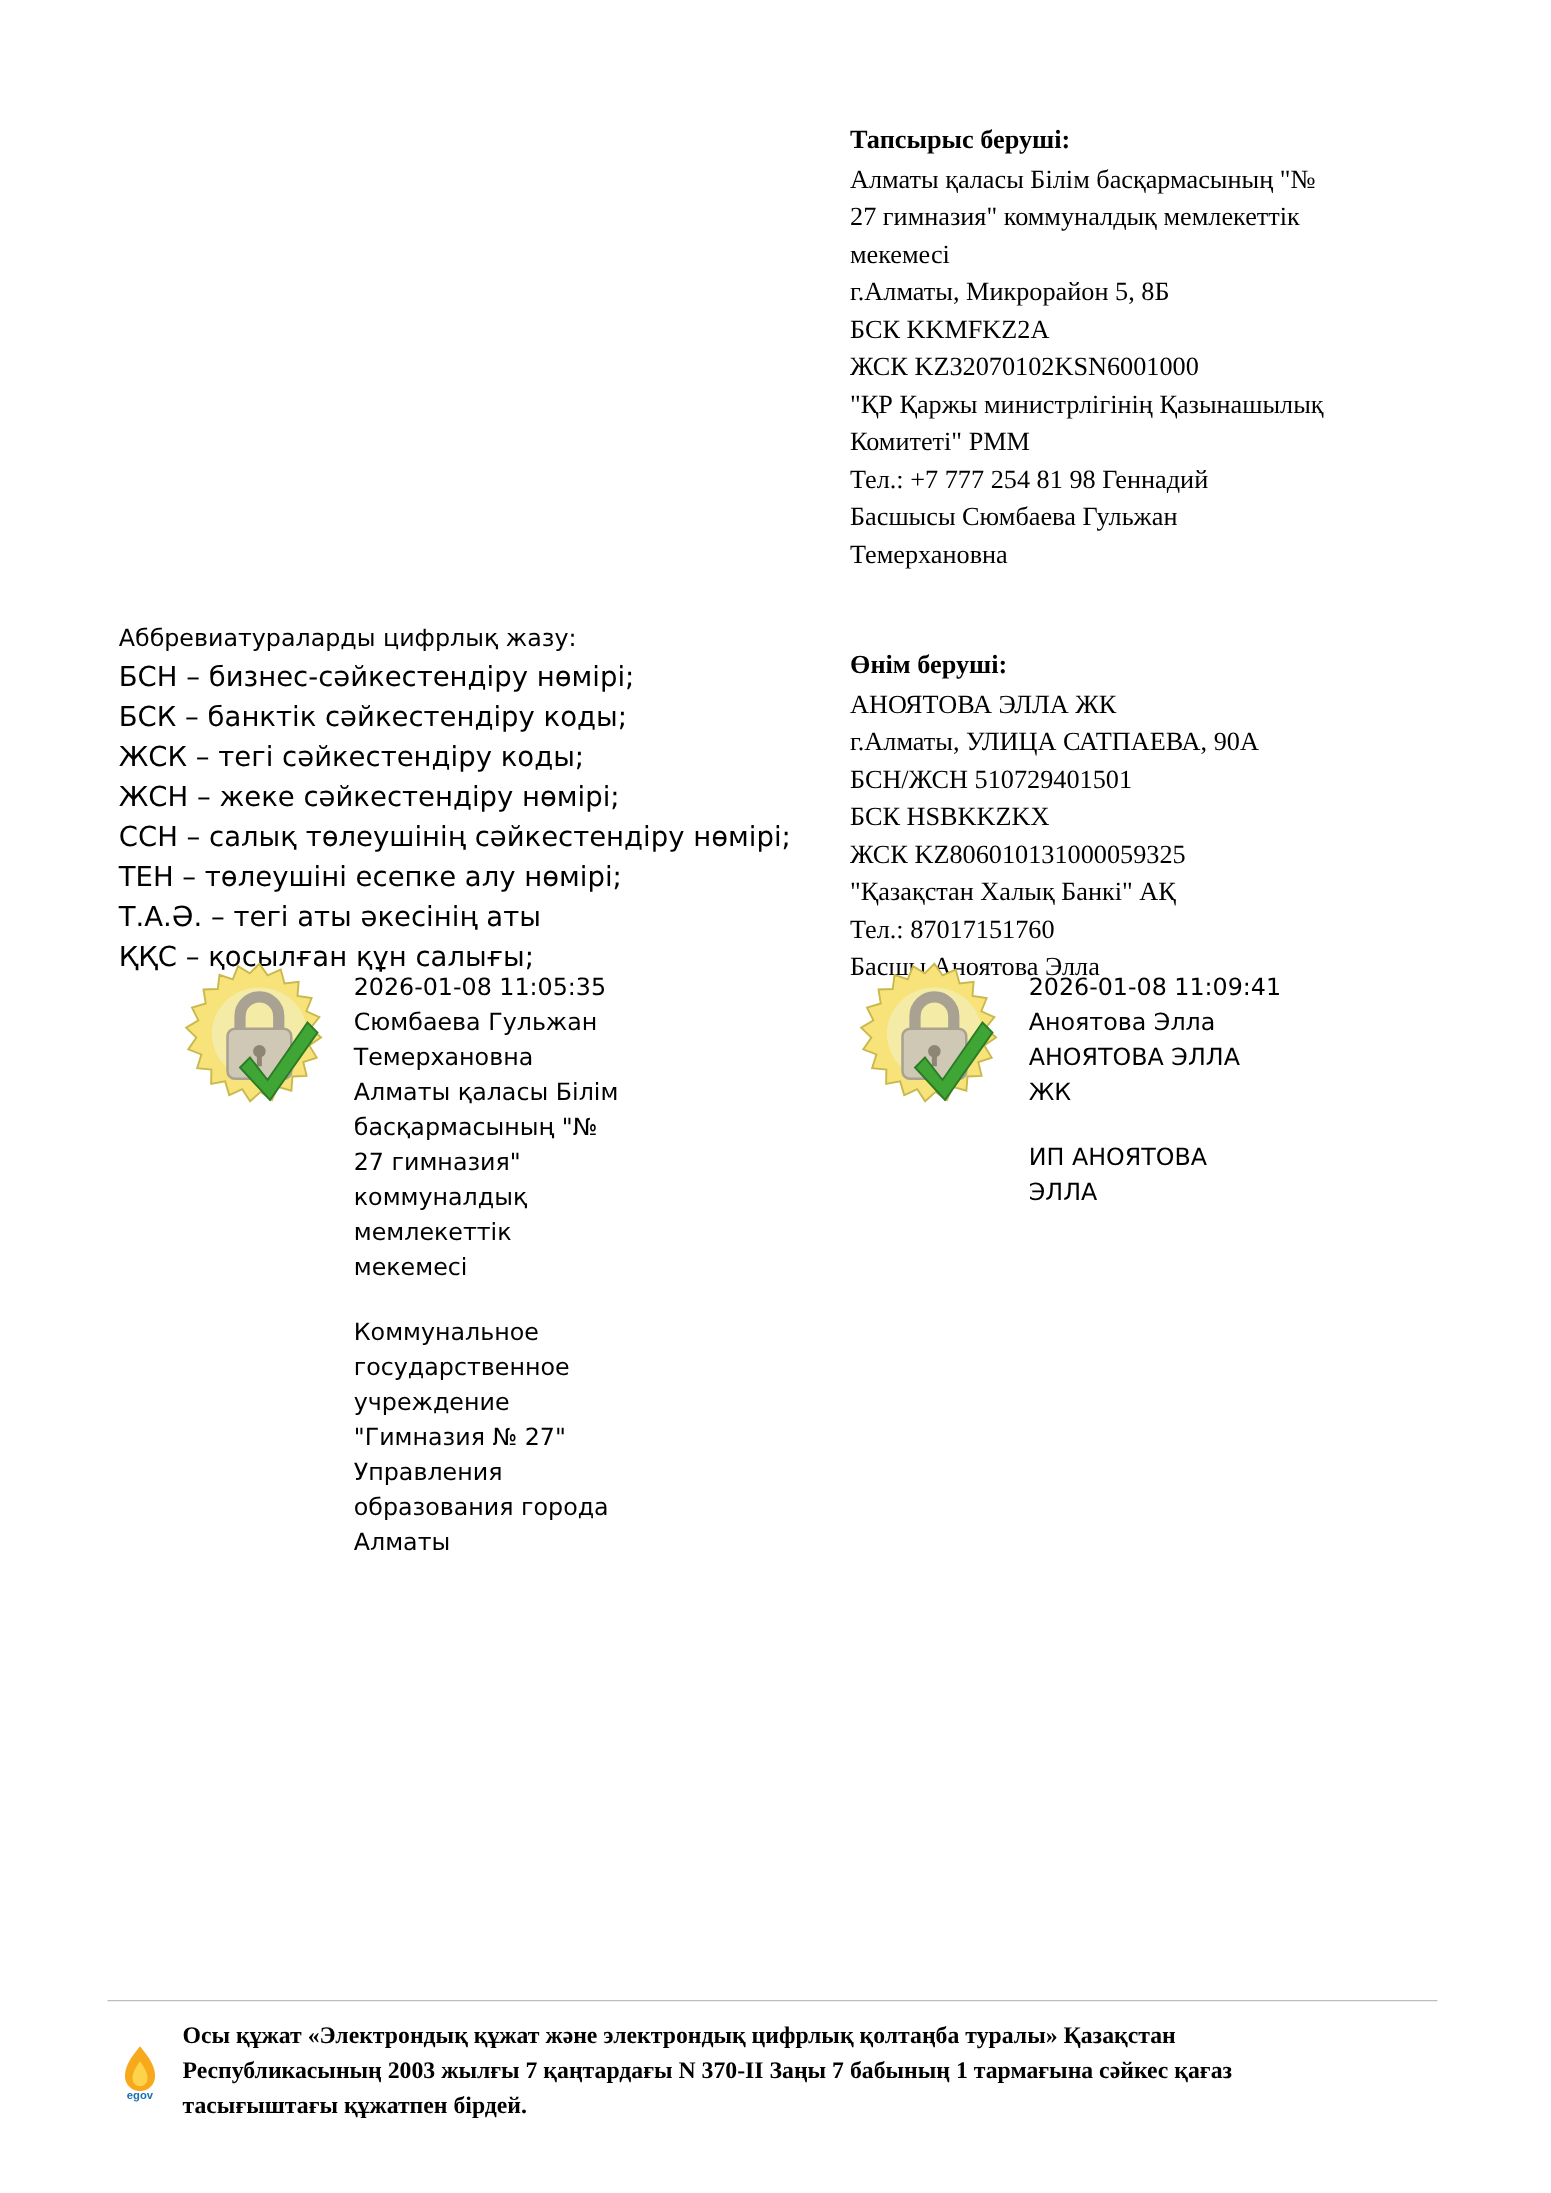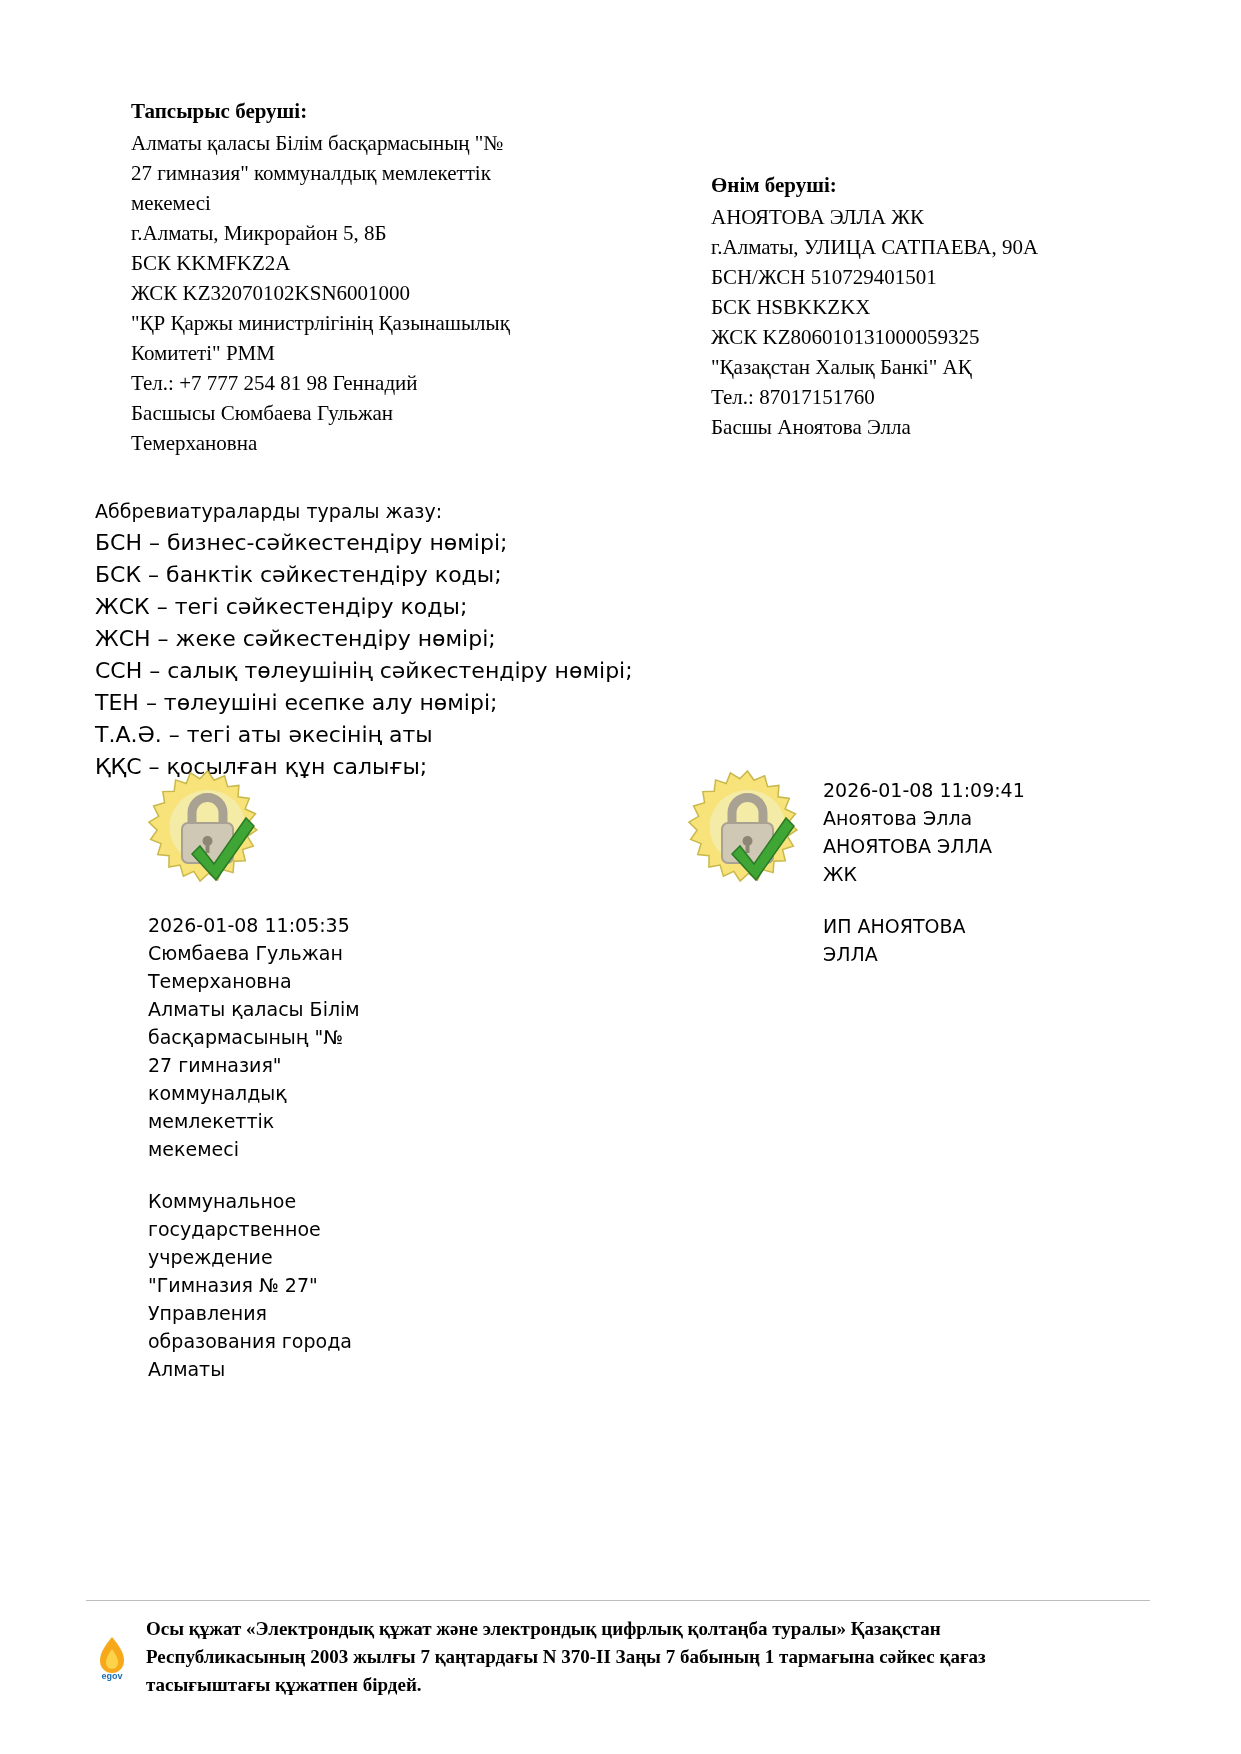--- a/index.html
+++ b/index.html
@@ -21,23 +21,22 @@
     padding: 0;
   }
 
   
   .parties {
     position: absolute;
     top: 96px;
     left: 95px;
     width: 1055px;
     display: flex;
-    flex-direction: row;
-    align-items: center;
-    margin-left: 36px;
+    flex-direction: column;
+    align-items: flex-end;
   }
   .party-col {
     width: 470px;
     font-size: 21px;
     line-height: 30px;
   }
   .party-col.right {
     margin-left: 110px;
     padding-top: 58px;
   }
@@ -77,21 +76,21 @@
     top: 768px;
     left: 140px;
     width: 1010px;
   }
   .sig {
     position: absolute;
     display: flex;
     flex-direction: row;
     align-items: flex-start;
   }
-  .sig.left  { left: 0px;   top: 0px; width: 420px; flex-direction: column; }
+  .sig.left  { left: 0px;   top: 0px; width: 420px; }
   .sig.right { left: 540px; top: 0px; width: 430px; }
 
   .seal {
     width: 135px;
     height: 135px;
     flex: 0 0 135px;
     position: relative;
   }
   .seal svg { display: block; width: 135px; height: 135px; }
 
@@ -169,21 +168,21 @@
       <div class="party-line">БСК HSBKKZKX</div>
       <div class="party-line">ЖСК KZ806010131000059325</div>
       <div class="party-line">"Қазақстан Халық Банкі" АҚ</div>
       <div class="party-line">Тел.: 87017151760</div>
       <div class="party-line">Басшы Аноятова Элла</div>
     </div>
 
   </div>
 
   <div class="abbrev">
-    <div class="abbrev-title">Аббревиатураларды туралы жазу:</div>
+    <div class="abbrev-title">Аббревиатураларды цифрлық жазу:</div>
     <div class="abbrev-item">БСН – бизнес-сәйкестендіру нөмірі;</div>
     <div class="abbrev-item">БСК – банктік сәйкестендіру коды;</div>
     <div class="abbrev-item">ЖСК – тегі сәйкестендіру коды;</div>
     <div class="abbrev-item">ЖСН – жеке сәйкестендіру нөмірі;</div>
     <div class="abbrev-item">ССН – салық төлеушінің сәйкестендіру нөмірі;</div>
     <div class="abbrev-item">ТЕН – төлеушіні есепке алу нөмірі;</div>
     <div class="abbrev-item">Т.А.Ә. – тегі аты әкесінің аты</div>
     <div class="abbrev-item">ҚҚС – қосылған құн салығы;</div>
   </div>
 

